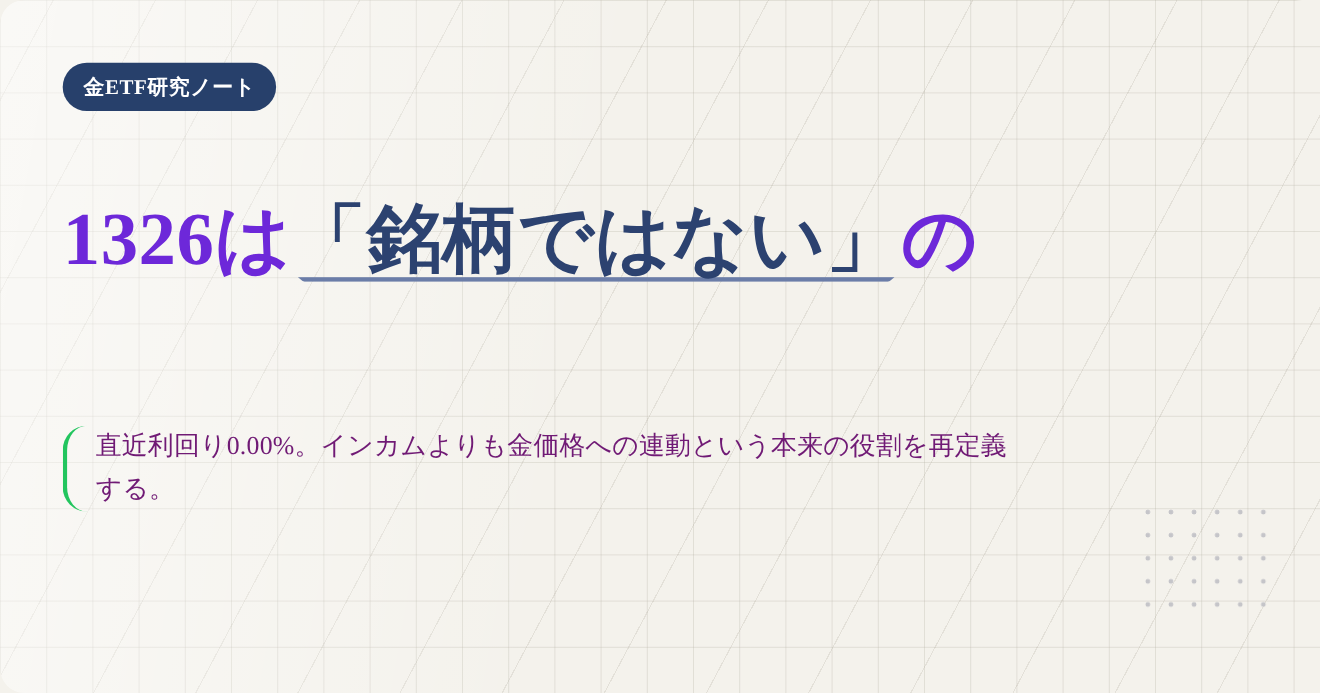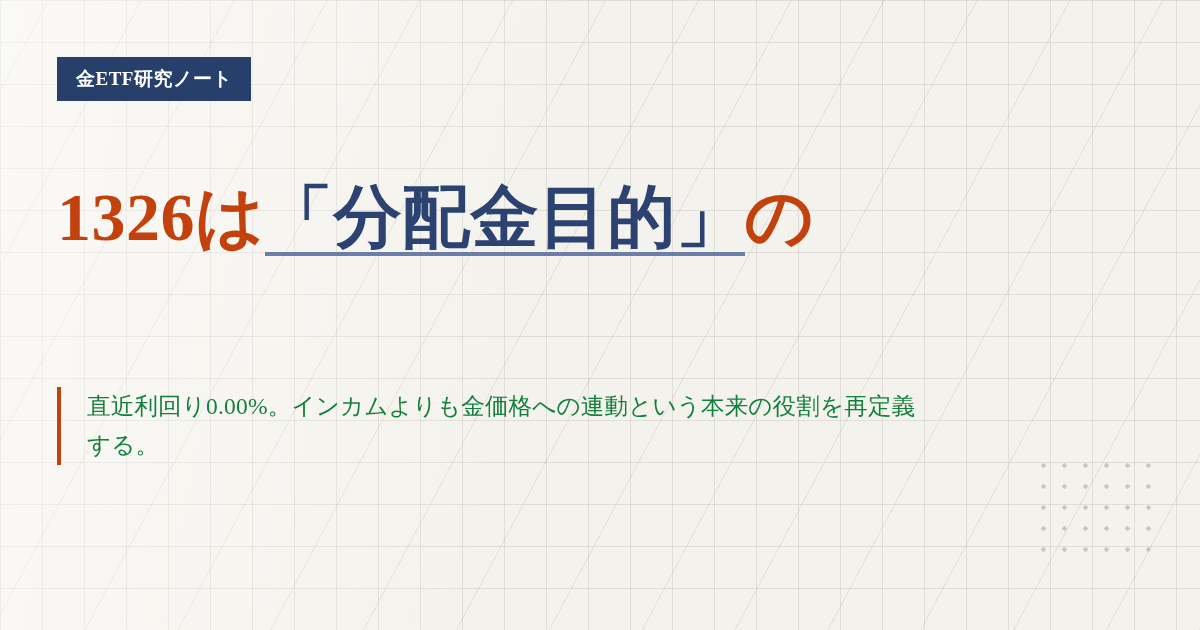--- a/index.html
+++ b/index.html
@@ -1,15 +1,15 @@
 <!DOCTYPE html>
 <html><head>
 <meta charset="utf-8">
 <style>
-  * { margin:0; padding:0; box-sizing:border-box; }
+  * { margin:0; padding:0; box-sizing:border-box;border-radius:22px; }
 
   html, body {
     width:1200px;
     height:630px;
     overflow:hidden;
   }
 
   body {
     background:#f4f2ec;
     font-family:"Liberation Serif", serif;
@@ -88,60 +88,60 @@
     top:176px;
     width:900px;
     font-family:"Liberation Serif", serif;
     font-weight:700;
     font-size:68px;
     line-height:83px;
     color:#1c1c1e;
     letter-spacing:0.5px;
   }
 
-  .headline .hl-plain { color:#c2410c;text-align:center; }
+  .headline .hl-plain { color:#6d28d9;text-align:center; }
 
   .headline .hl-accent {
     color:#2c4270;
     position:relative;
     display:inline;
     background-image:linear-gradient(#6b7da8, #6b7da8);
     background-repeat:no-repeat;
     background-size:100% 4px;
     background-position:0 96%;
     padding-bottom:4px;
   }
 
   .subtitle {
     position:absolute;
     left:57px;
     top:387px;
     width:870px;
     padding-left:26px;
-    border-left:4px solid #c2410c;
+    border-left:4px solid #22c55e;
     font-family:"Liberation Serif", serif;
     font-size:23.5px;
     line-height:39px;
-    color:#15803d;
+    color:#701a75;
     letter-spacing:0.2px;
   }
 </style>
 </head>
 <body>
 
 <div class="bg-layer bg-grid"></div>
 <div class="bg-layer bg-diagonals"></div>
 <div class="bg-layer bg-vignette"></div>
 <div class="bg-dots"></div>
 
 <div class="content">
 
   <div class="badge">
     <span>金ETF研究ノート</span>
   </div>
 
   <h1 class="headline">
-    <span class="hl-plain">1326は</span><span class="hl-accent">「分配金目的」</span><span class="hl-plain">の</span><br>
+    <span class="hl-plain">1326は</span><span class="hl-accent">「銘柄ではない」</span><span class="hl-plain">の</span><br>
   </h1>
 
   <p class="subtitle">直近利回り0.00%。インカムよりも金価格への連動という本来の役割を再定義する。</p>
 
 </div>
 
 </body></html>

